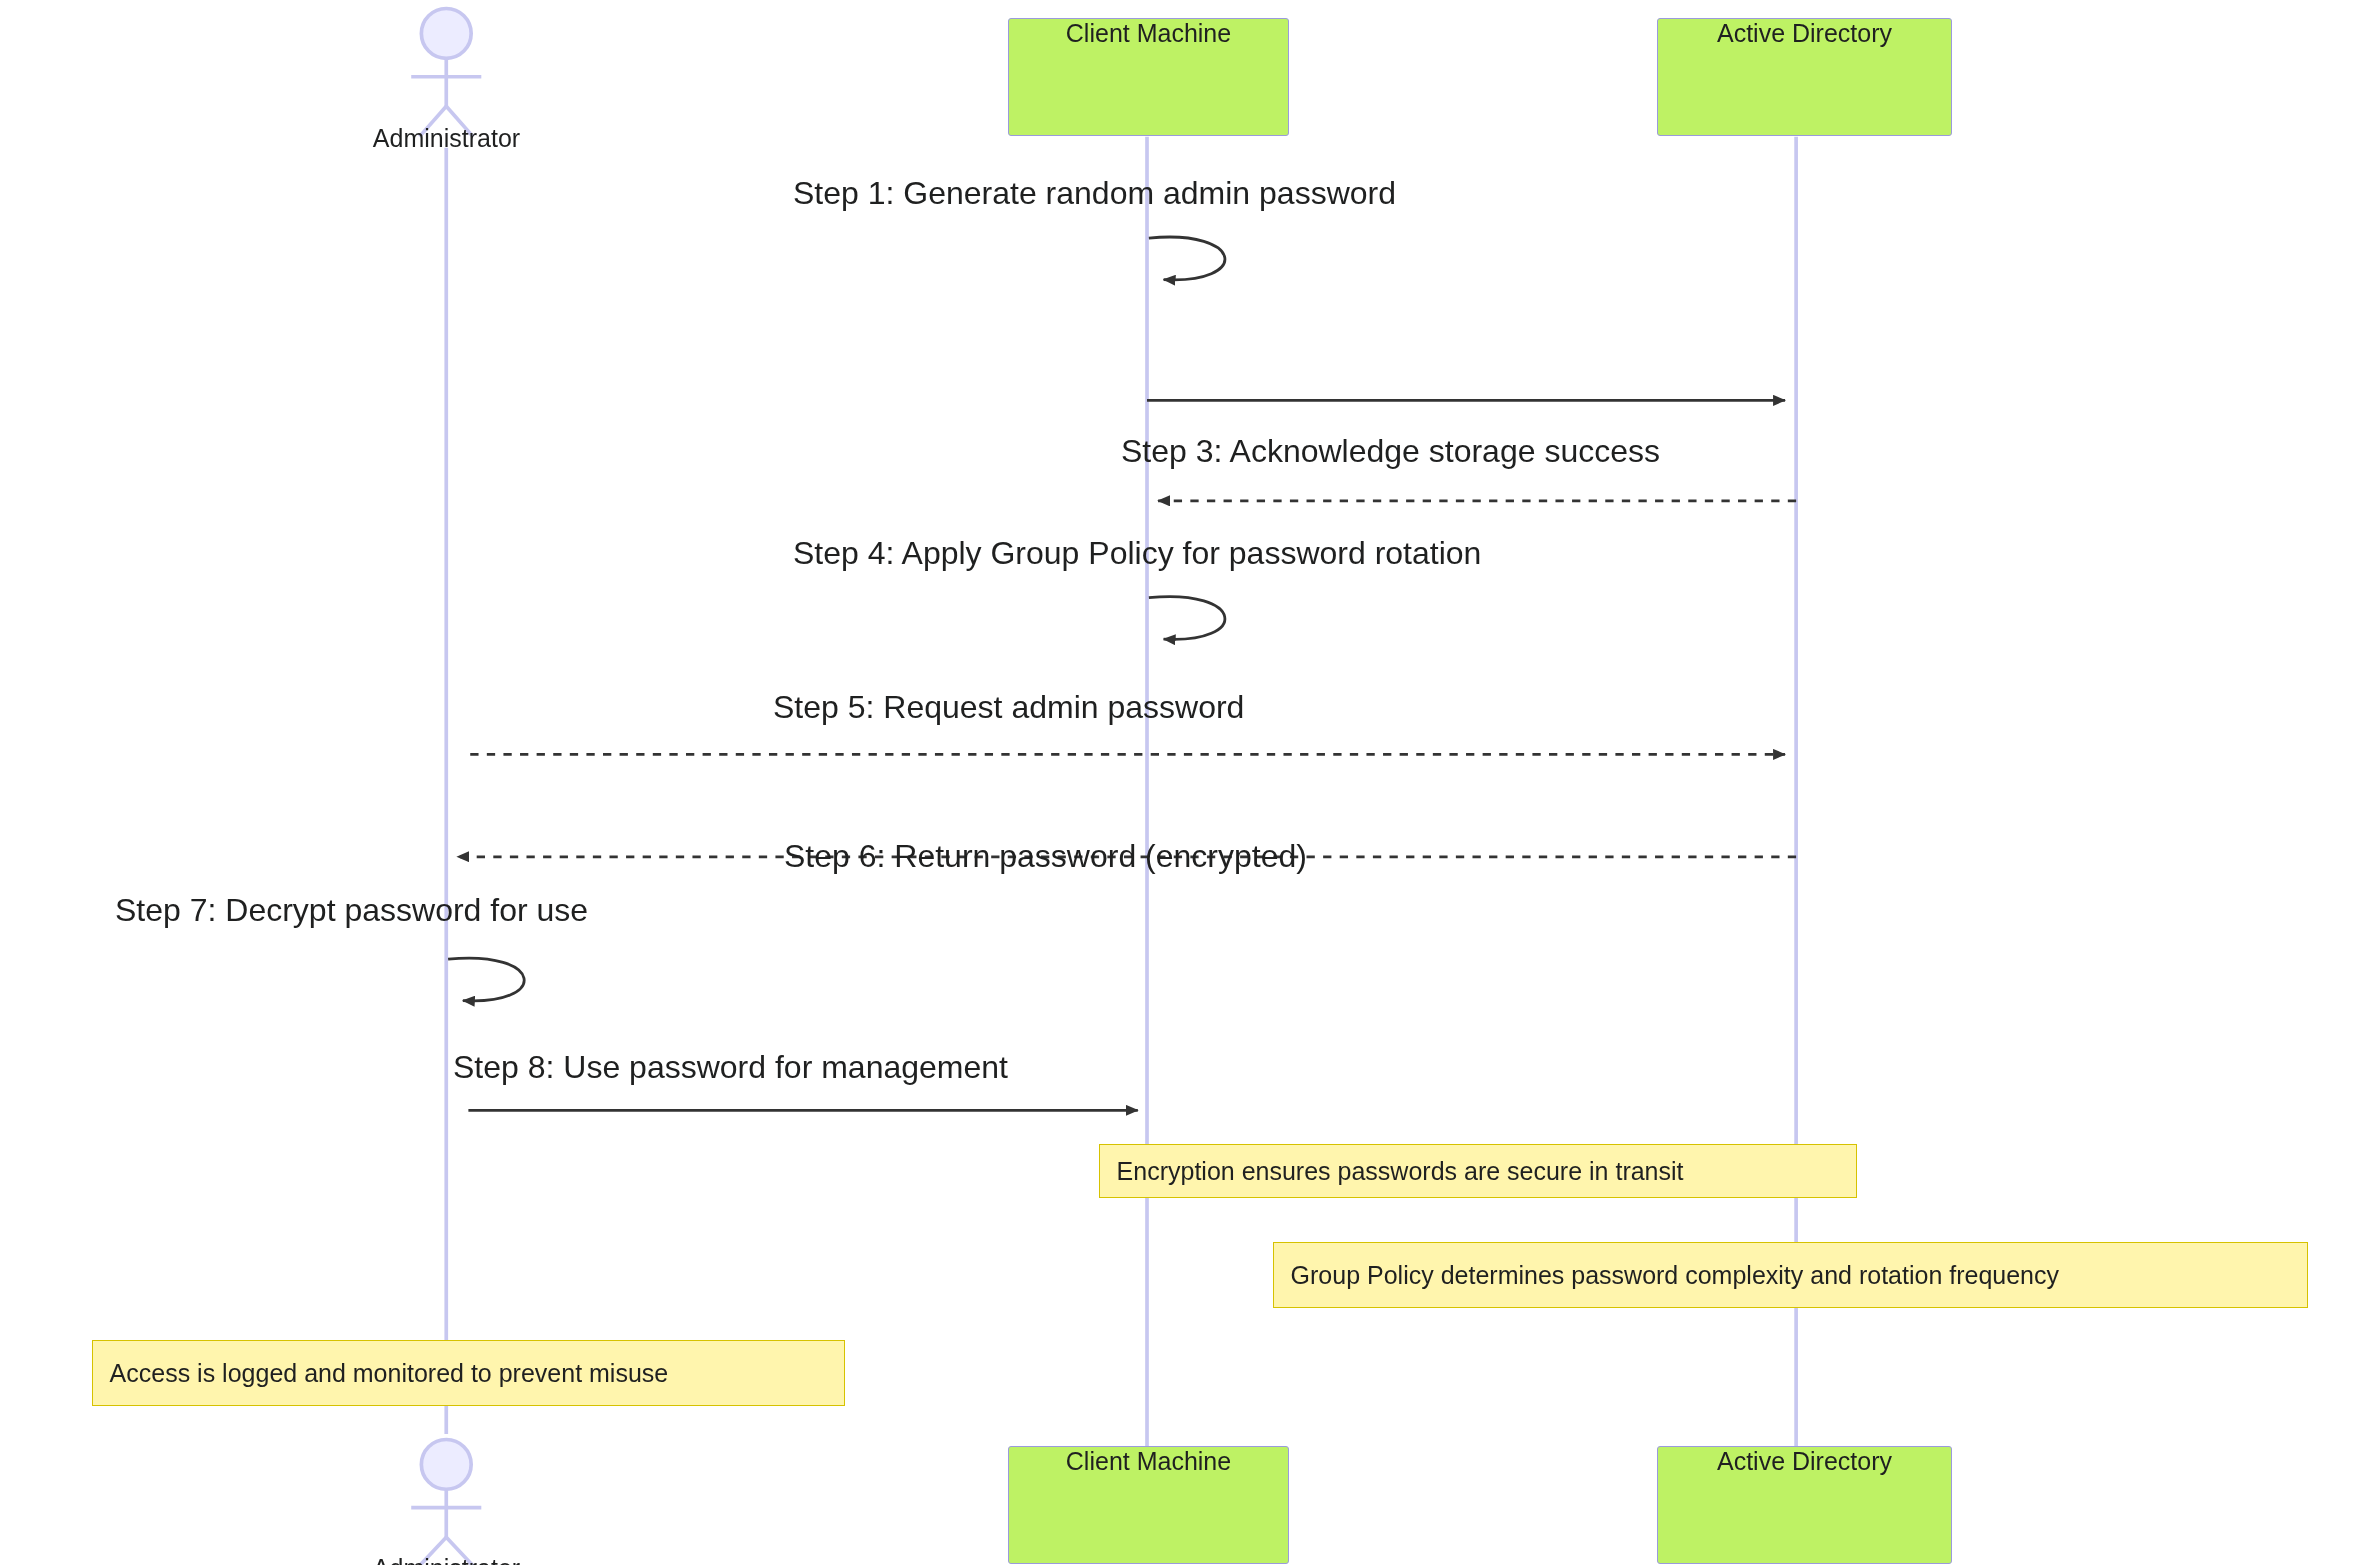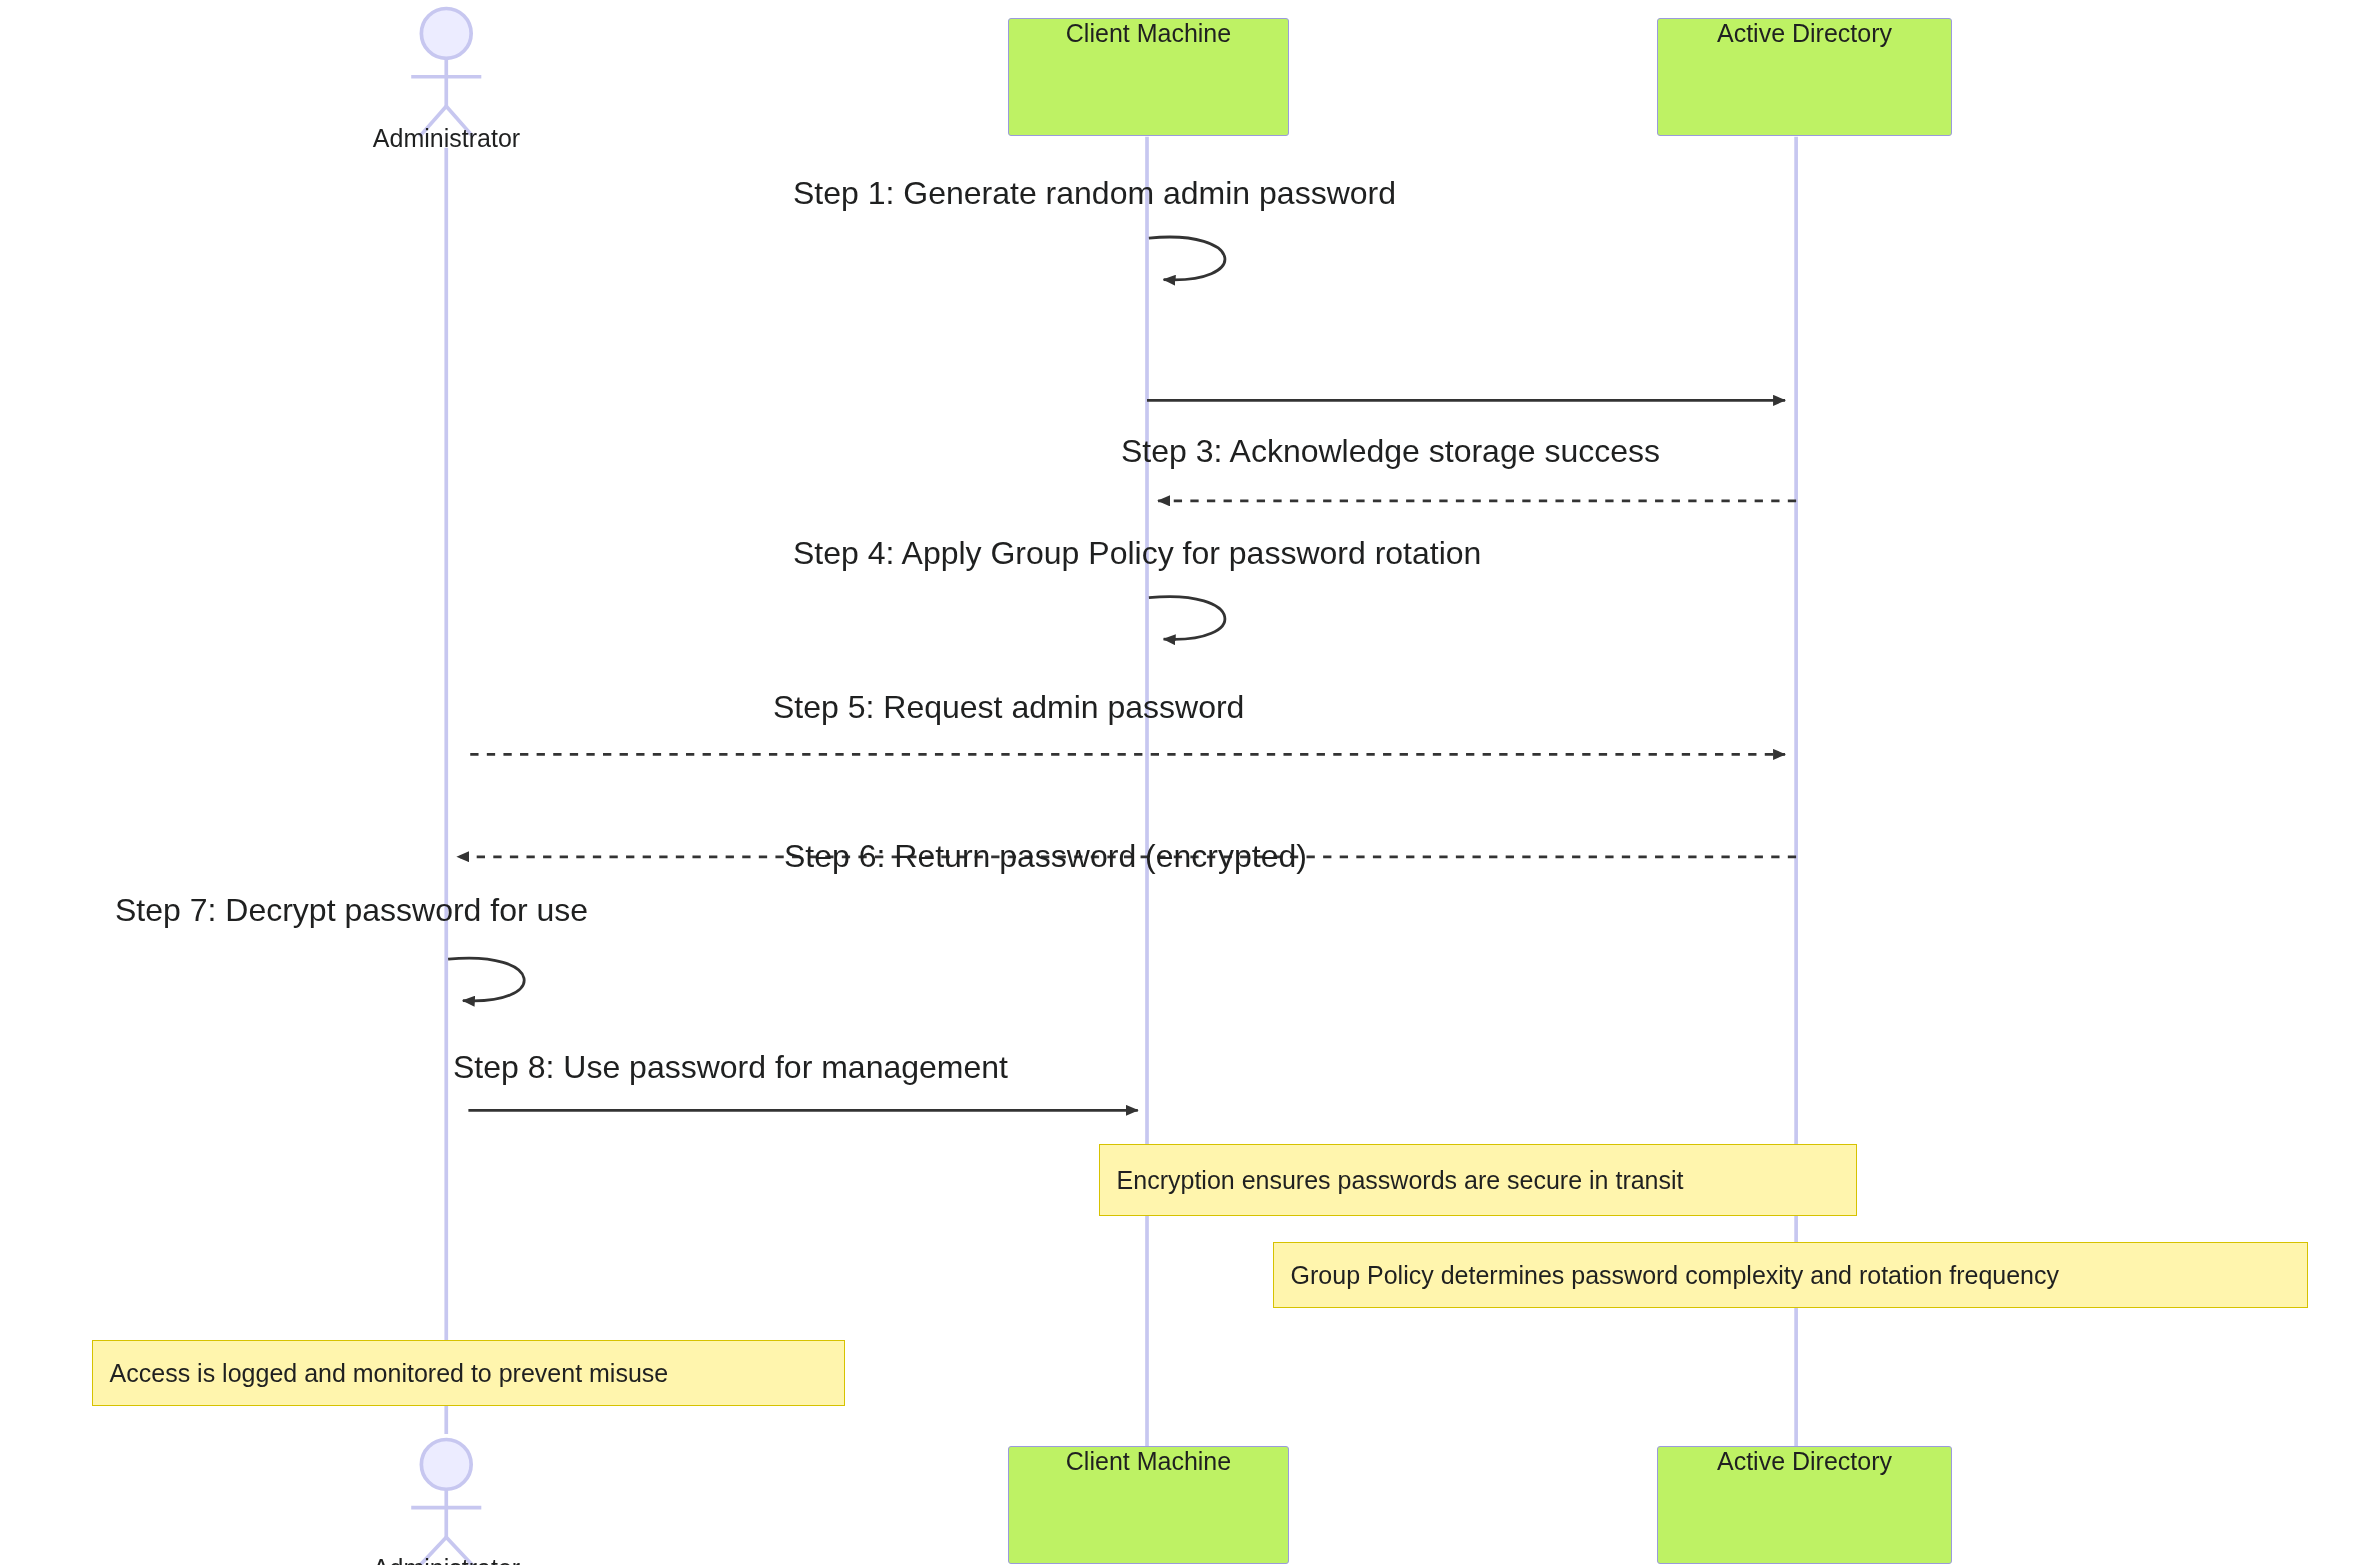--- a/index.html
+++ b/index.html
@@ -160,21 +160,21 @@
   </div>
 
   <div class="msg-label" style="left:115px; top:892px; width:710px;">
     <span>Step 7: Decrypt password for use</span>
   </div>
 
   <div class="msg-label" style="left:453px; top:1049px; width:710px;">
     <span>Step 8: Use password for management</span>
   </div>
 
-  <div class="note" style="left:1099px; top:1144px; width:758px; height:72px;">
+  <div class="note" style="left:1099px; top:1144px; width:758px; height:54px;">
     <span>Encryption ensures passwords are secure in transit</span>
   </div>
 
   <div class="note" style="left:92px; top:1340px; width:753px; height:66px;">
     <span>Access is logged and monitored to prevent misuse</span>
   </div>
 
   <div class="note" style="left:1273px; top:1242px; width:1035px; height:66px;">
     <span>Group Policy determines password complexity and rotation frequency</span>
   </div>

